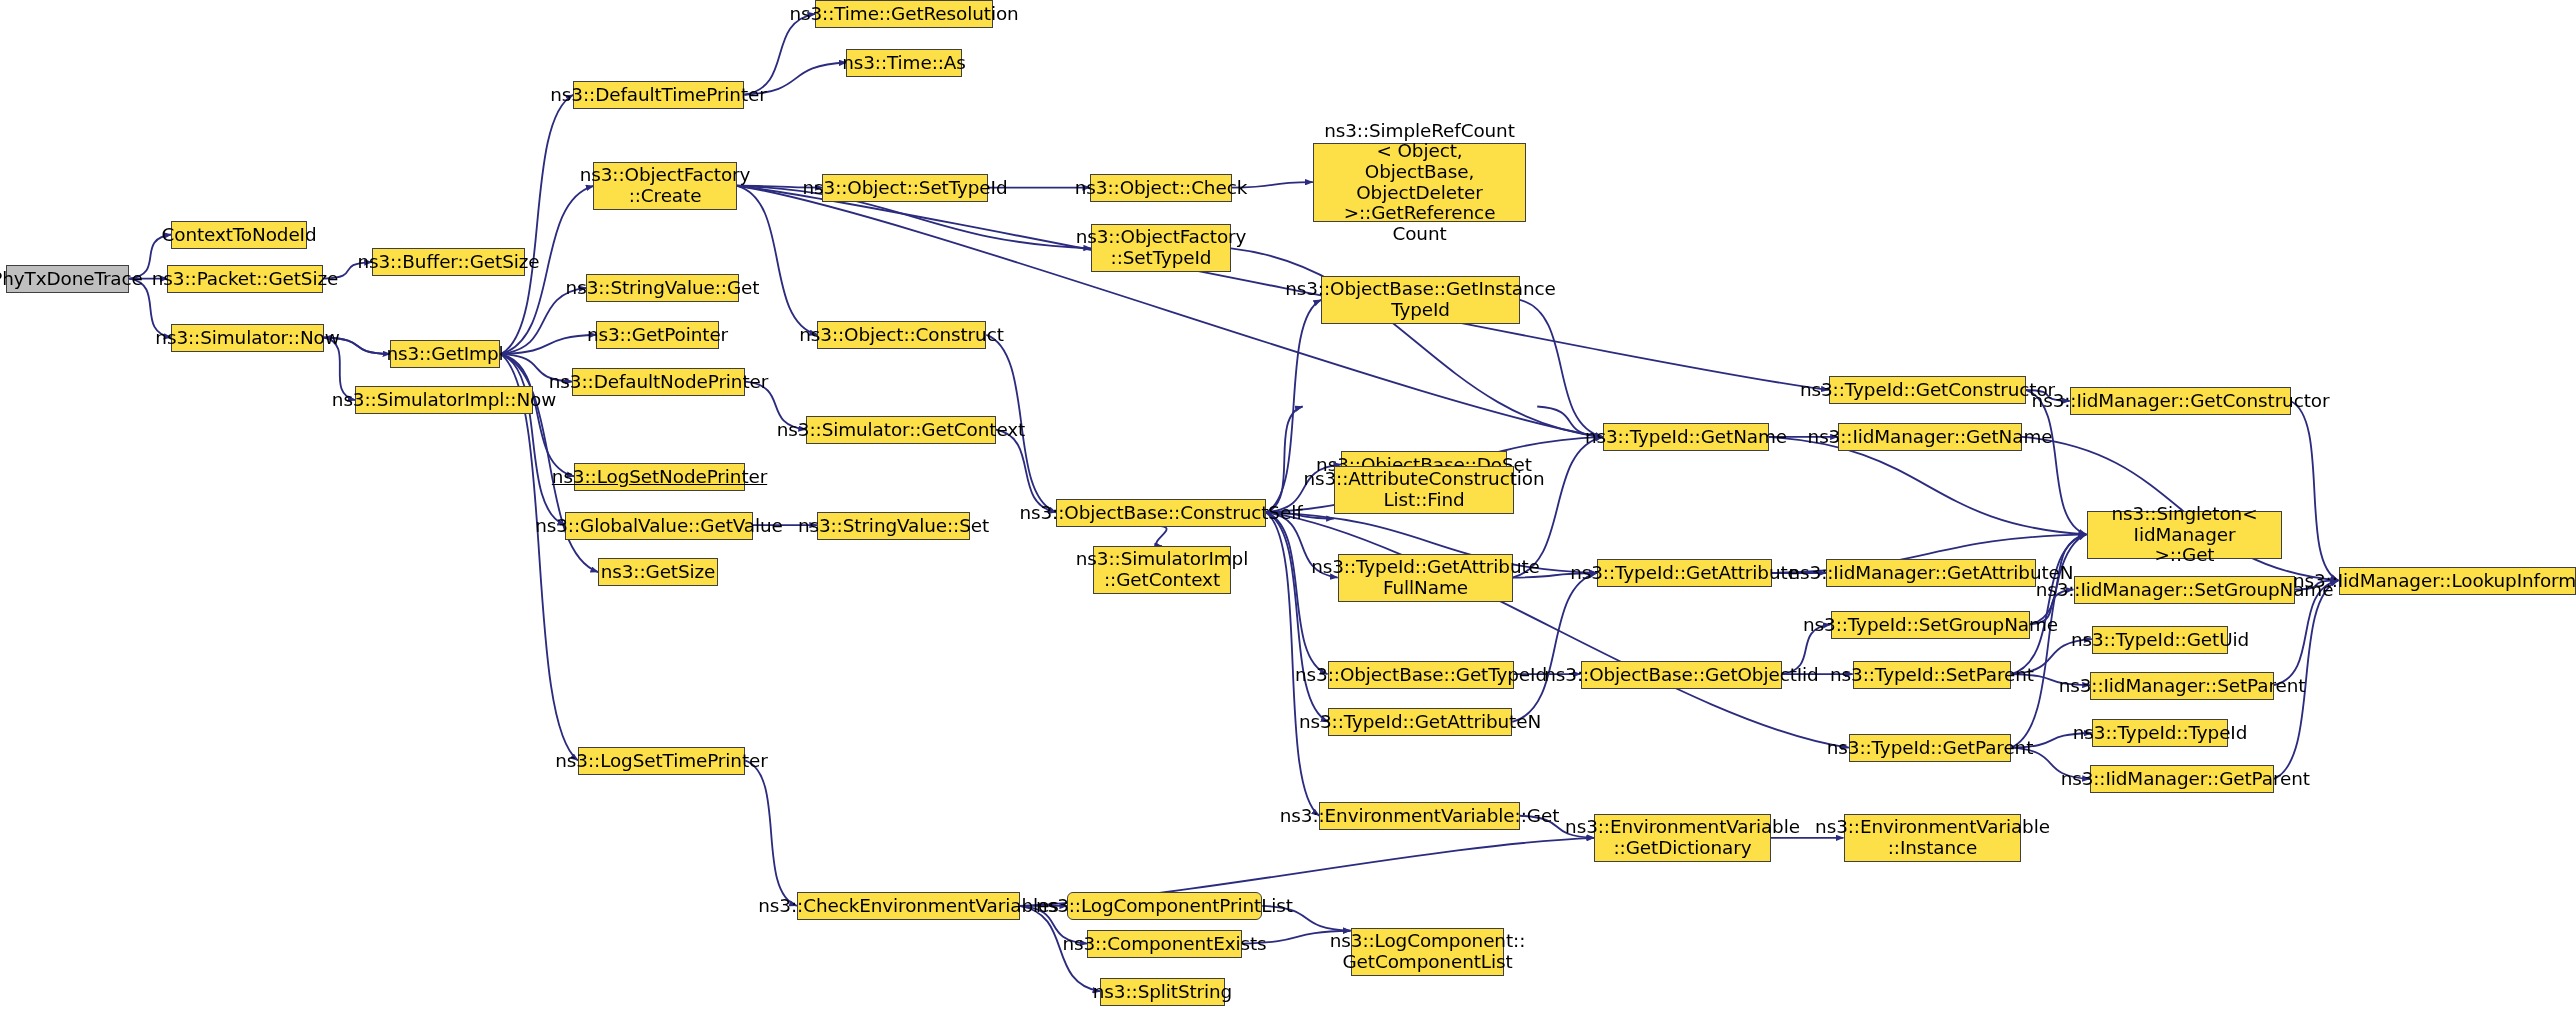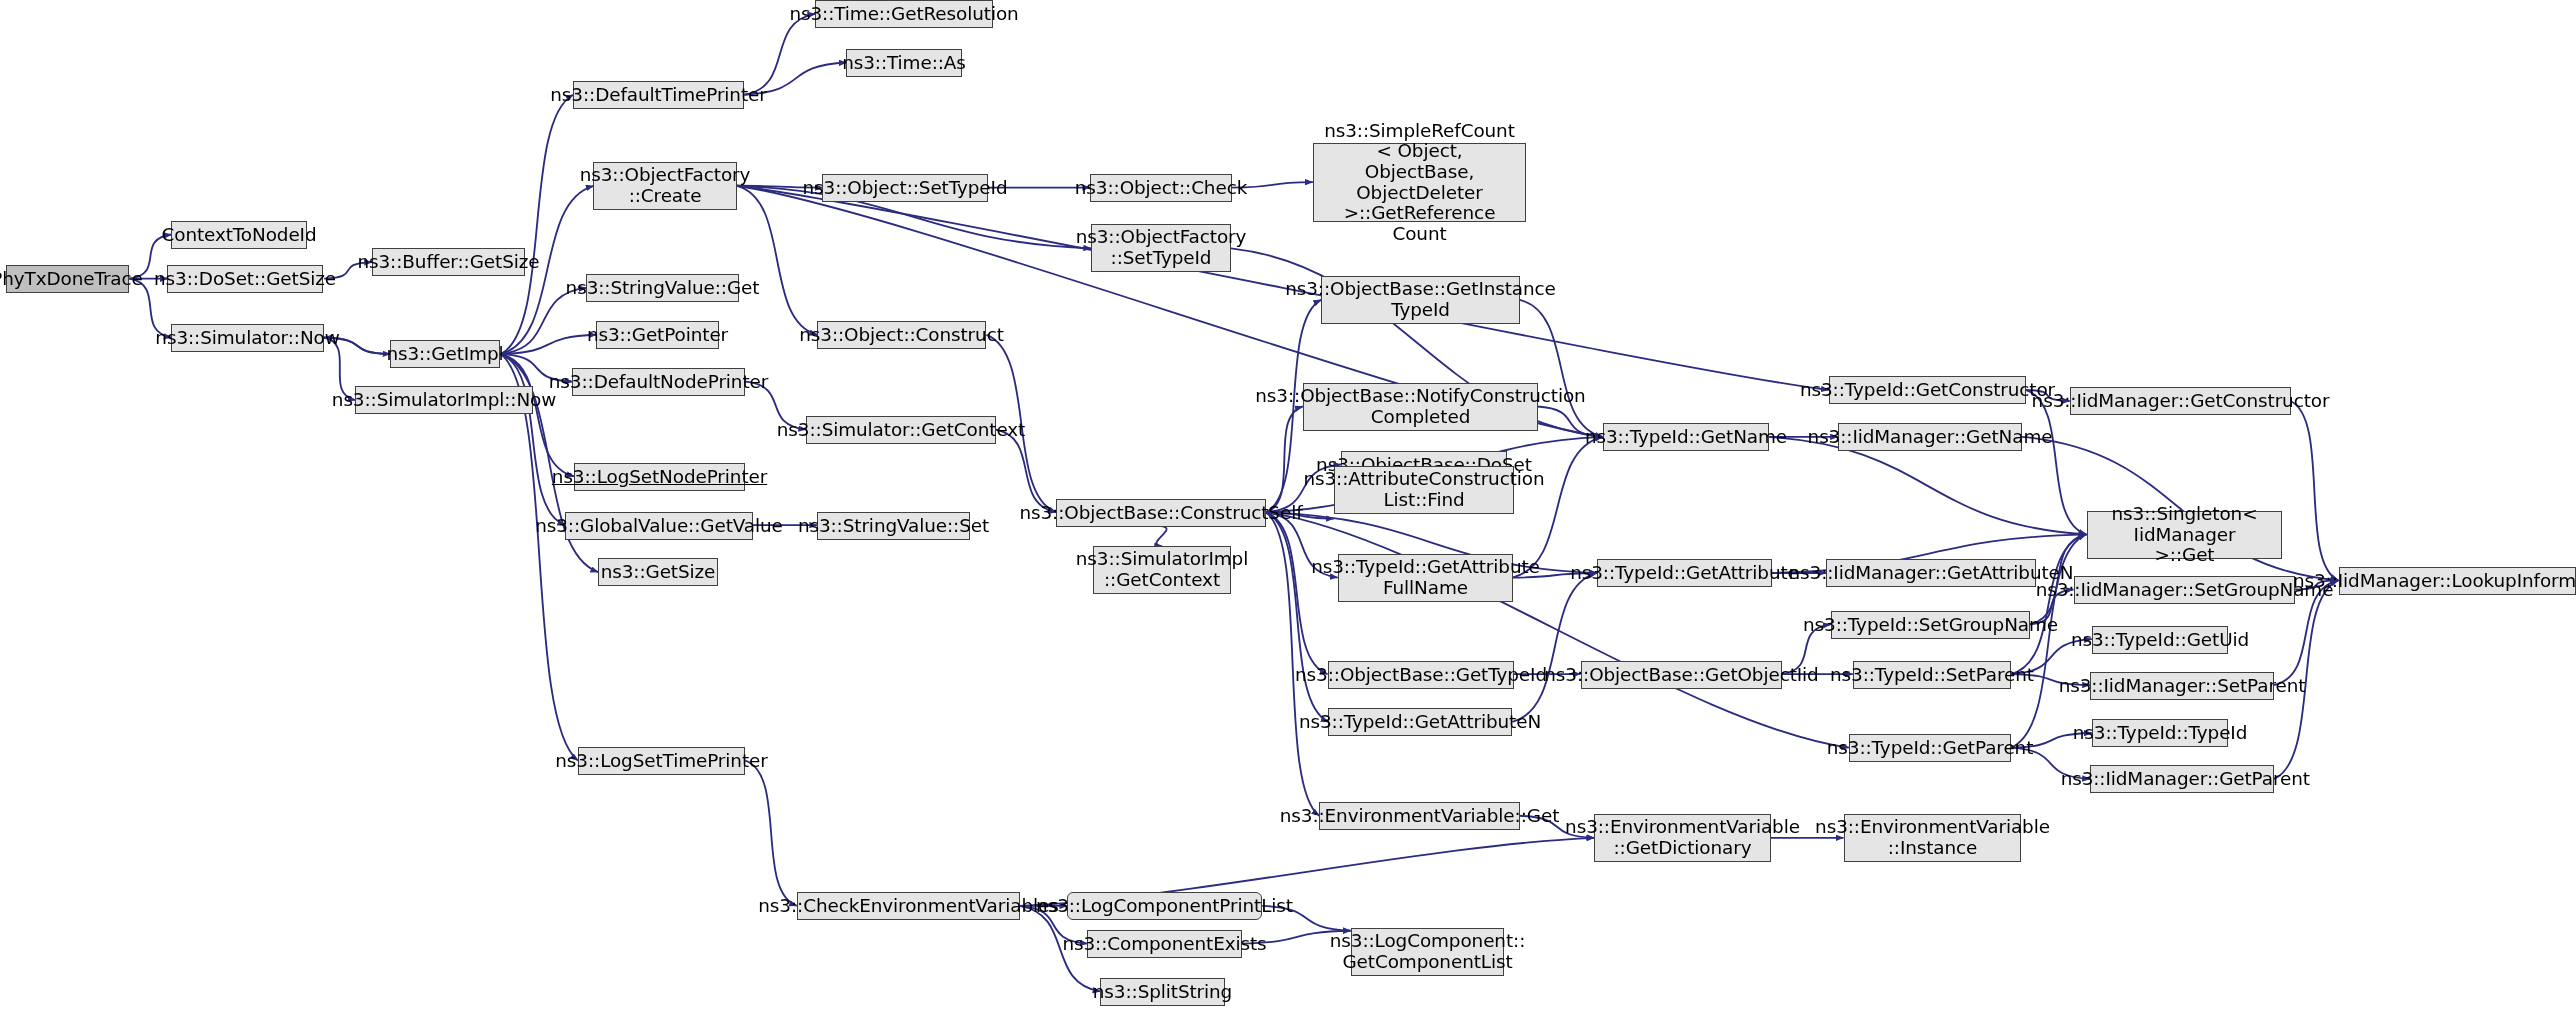--- a/index.html
+++ b/index.html
@@ -10,21 +10,21 @@
     height:1019px;
     background:#ffffff;
     font-family:"DejaVu Sans", sans-serif;
     overflow:hidden;
   }
   #edges{position:absolute;left:0;top:0;width:2576px;height:1019px;pointer-events:none;}
   .node{
     position:absolute;
     box-sizing:border-box;
     border:1.8px solid #404040;
-    background:#e5e5e5;
+    background:#fde047;
     color:#000000;
     font-size:18.4px;
     line-height:1.12;
     display:flex;
     align-items:center;
     justify-content:center;
     text-align:center;
     white-space:pre-line;
     padding:1.8px 5.5px;
     letter-spacing:-0.1px;
@@ -118,21 +118,21 @@
       <path d="M 1108 985 C 1288 977.6, 1553 918.4, 1733 911" fill="none" stroke="#2b2b7f" stroke-width="2" marker-end="url(#arrow)"></path>
       <path d="M 1108 985 C 1151.4 985, 1116.6 985, 1160 985" fill="none" stroke="#2b2b7f" stroke-width="2" marker-end="url(#arrow)"></path>
       <path d="M 1108 985 C 1161.3 989.1, 1128.7 1021.9, 1182 1026" fill="none" stroke="#2b2b7f" stroke-width="2" marker-end="url(#arrow)"></path>
       <path d="M 1108 985 C 1167.6 994.3, 1136.4 1068.7, 1196 1078" fill="none" stroke="#2b2b7f" stroke-width="2" marker-end="url(#arrow)"></path>
       <path d="M 1372 985 C 1435.2 987.7, 1404.8 1009.3, 1468 1012" fill="none" stroke="#2b2b7f" stroke-width="2" marker-end="url(#arrow)"></path>
       <path d="M 1350 1026 C 1423.1 1024.6, 1394.9 1013.4, 1468 1012" fill="none" stroke="#2b2b7f" stroke-width="2" marker-end="url(#arrow)"></path>
       <path d="M 1376 557 C 1556 582.6, 1830 787.4, 2010 813" fill="none" stroke="#2b2b7f" stroke-width="2" marker-end="url(#arrow)"></path>
     </svg>
 <div class="node root" style="left: 5.5px; top: 265px; width: 123px; height: 28px;">PhyTxDoneTrace</div>
     <div class="node" style="left: 171px; top: 221px; width: 136px; height: 28px;">ContextToNodeId</div>
-    <div class="node" style="left: 167px; top: 265px; width: 156px; height: 28px;">ns3::DoSet::GetSize</div>
+    <div class="node" style="left: 167px; top: 265px; width: 156px; height: 28px;">ns3::Packet::GetSize</div>
     <div class="node" style="left: 171px; top: 324px; width: 153px; height: 28px;">ns3::Simulator::Now</div>
     <div class="node" style="left: 372px; top: 248px; width: 153px; height: 28px;">ns3::Buffer::GetSize</div>
     <div class="node" style="left: 390px; top: 340px; width: 110px; height: 28px;">ns3::GetImpl</div>
     <div class="node" style="left: 355px; top: 386px; width: 178px; height: 28px;">ns3::SimulatorImpl::Now</div>
     <div class="node" style="left: 573px; top: 81px; width: 171px; height: 28px;">ns3::DefaultTimePrinter</div>
     <div class="node" style="left: 815px; top: 0px; width: 178px; height: 28px;">ns3::Time::GetResolution</div>
     <div class="node" style="left: 846px; top: 49px; width: 116px; height: 28px;">ns3::Time::As</div>
     <div class="node" style="left: 593px; top: 162px; width: 144px; height: 48px;">ns3::ObjectFactory
 ::Create</div>
     <div class="node" style="left: 822px; top: 174px; width: 166px; height: 28px;">ns3::Object::SetTypeId</div>
@@ -151,22 +151,20 @@
     <div class="node" style="left: 598px; top: 558px; width: 120px; height: 28px;">ns3::GetSize</div>
     <div class="node" style="left: 817px; top: 321px; width: 169px; height: 28px;">ns3::Object::Construct</div>
     <div class="node" style="left: 806px; top: 416px; width: 190px; height: 28px;">ns3::Simulator::GetContext</div>
     <div class="node" style="left: 817px; top: 512px; width: 153px; height: 28px;">ns3::StringValue::Set</div>
     <div class="node" style="left: 578px; top: 747px; width: 167px; height: 28px; text-align: right;">ns3::LogSetTimePrinter</div>
     <div class="node" style="left: 1056px; top: 499px; width: 210px; height: 28px;">ns3::ObjectBase::ConstructSelf</div>
     <div class="node" style="left: 1093px; top: 546px; width: 138px; height: 48px;">ns3::SimulatorImpl
 ::GetContext</div>
     <div class="node" style="left: 1321px; top: 276px; width: 199px; height: 48px;">ns3::ObjectBase::GetInstance
 TypeId</div>
-    <div class="node" style="left: 1303px; top: 383px; width: 235px; height: 48px;">ns3::ObjectBase::NotifyConstruction
-Completed</div>
     <div class="node" style="left: 1341px; top: 451px; width: 166px; height: 28px;">ns3::ObjectBase::DoSet</div>
     <div class="node" style="left: 1334px; top: 466px; width: 180px; height: 48px;">ns3::AttributeConstruction
 List::Find</div>
     <div class="node" style="left: 1338px; top: 554px; width: 175px; height: 48px;">ns3::TypeId::GetAttribute
 FullName</div>
     <div class="node" style="left: 1328px; top: 661px; width: 186px; height: 28px;">ns3::ObjectBase::GetTypeId</div>
     <div class="node" style="left: 1328px; top: 708px; width: 184px; height: 28px;">ns3::TypeId::GetAttributeN</div>
     <div class="node" style="left: 1319px; top: 802px; width: 201px; height: 28px;">ns3::EnvironmentVariable::Get</div>
     <div class="node" style="left: 1603px; top: 423px; width: 166px; height: 28px;">ns3::TypeId::GetName</div>
     <div class="node" style="left: 1597px; top: 559px; width: 175px; height: 28px;">ns3::TypeId::GetAttribute</div>

